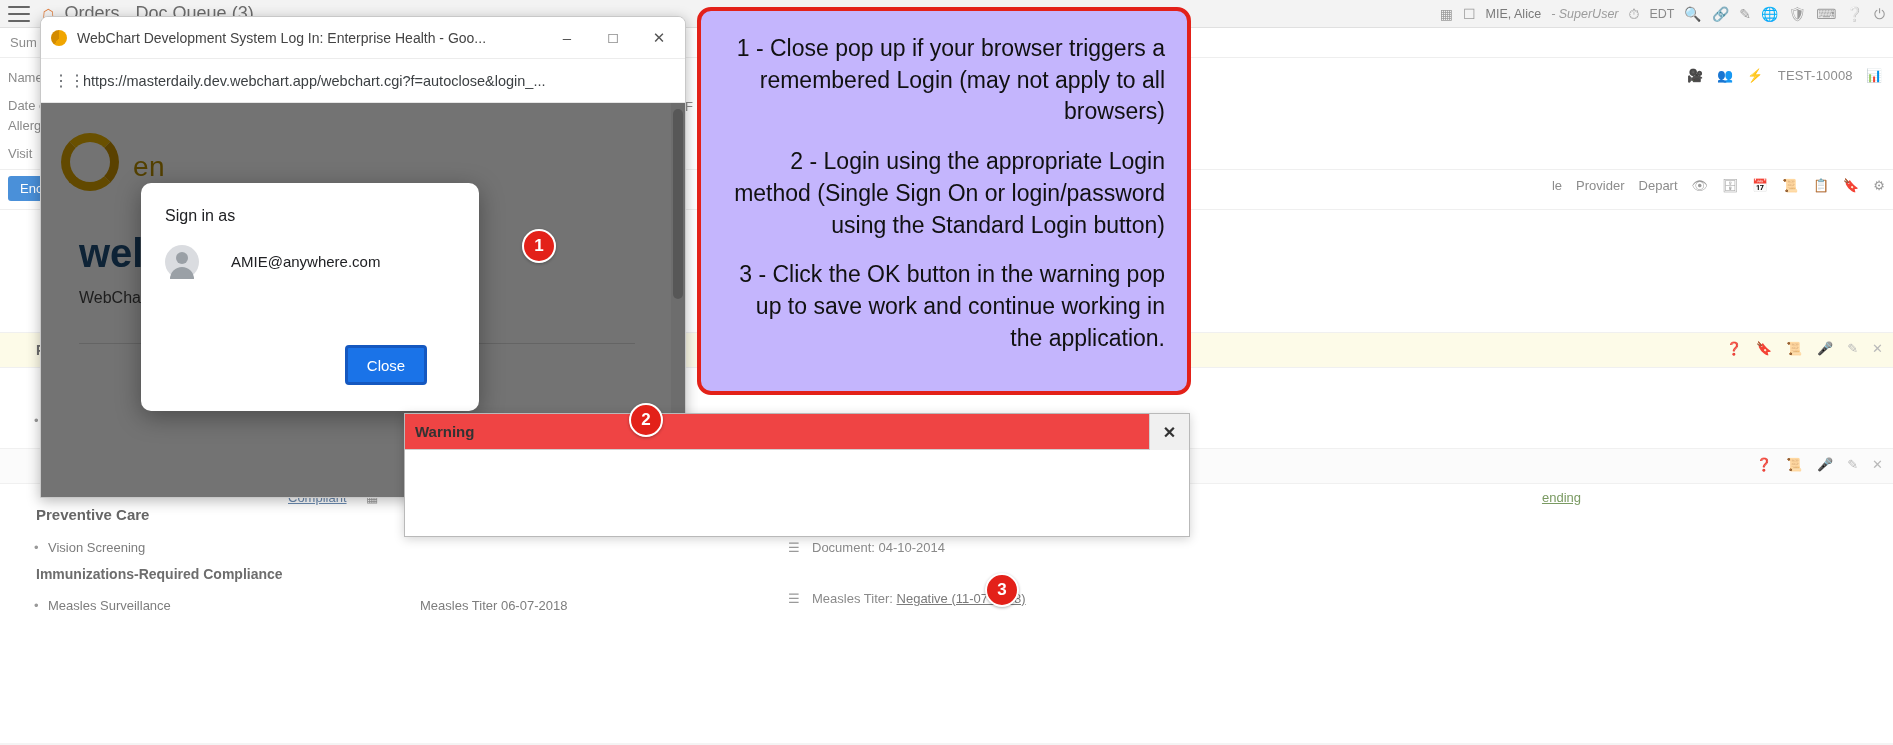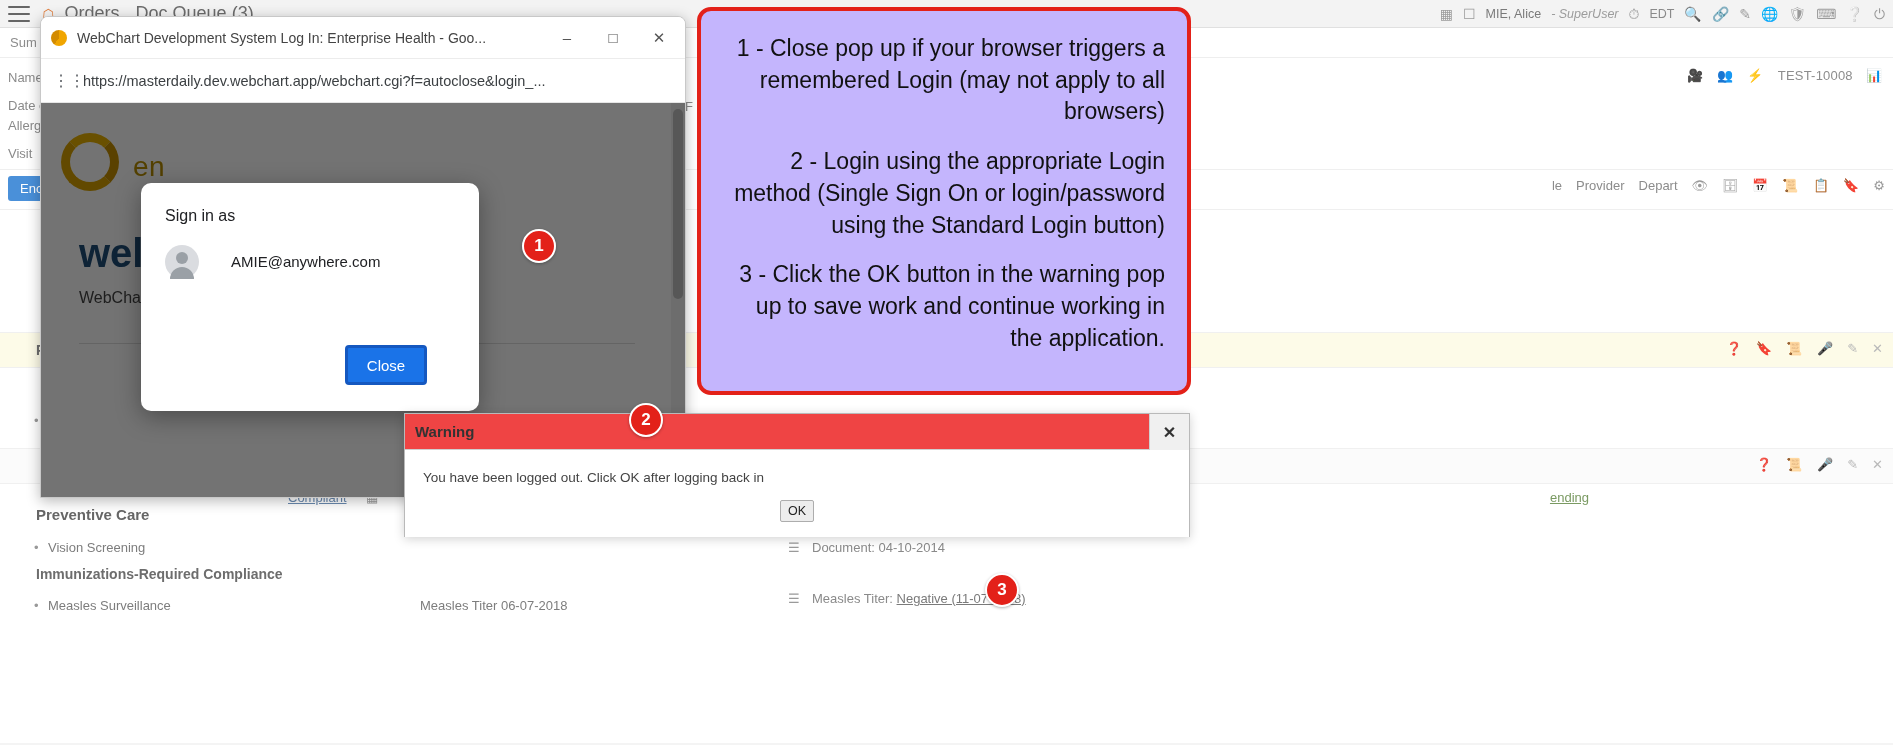--- a/index.html
+++ b/index.html
@@ -114,21 +114,21 @@
   .bullet:before { content: "\2022"; position: absolute; left: -14px; color: #999; }
   .col-mid { position: absolute; left: 420px; font-size: 13px; color: #7d7d7d; }
   .col-right { position: absolute; left: 812px; font-size: 13px; color: #8a8a8a; }
   .list-ico { position: absolute; left: 788px; color: #9a9a9a; font-size: 13px; }
   .link-u { text-decoration: underline; color: #7a7a7a; }
   .compliant {
     position: absolute; left: 288px; font-size: 13px; color: #6a8ab0;
     text-decoration: underline;
   }
   .pending-right {
-    position: absolute; right: 304px; font-size: 13px; color: #7a9a62; text-decoration: underline;
+    position: absolute; right: 312px; font-size: 13px; color: #7a9a62; text-decoration: underline;
   }
 
   
   .browser-win {
     position: absolute; left: 40px; top: 16px; width: 646px; height: 482px;
     background: #ffffff;
     border: 1px solid #c8c8c8;
     border-radius: 8px 8px 0 0;
     box-shadow: 0 3px 14px rgba(0,0,0,.28);
     overflow: hidden;
@@ -460,24 +460,20 @@
         <div class="si-close-btn">Close</div>
       </div>
     </div>
   </div>
 
   <div class="warn-dialog">
     <div class="warn-head">
       <span>Warning</span>
       <span class="warn-x">✕</span>
     </div>
-    <div class="warn-body">
-      <div class="warn-msg">You have been logged out. Click OK after logging back in</div>
-      <div class="warn-ok">OK</div>
-    </div>
   </div>
 
   <div class="callout">
     <p>1 - Close pop up if your browser triggers a remembered Login (may not apply to all browsers)</p>
     <p>2 - Login using the appropriate Login method (Single Sign On or login/password using the Standard Login button)</p>
     <p>3 - Click the OK button in the warning pop up to save work and continue working in the application.</p>
   </div>
 
   <div class="step step1">1</div>
   <div class="step step2">2</div>

